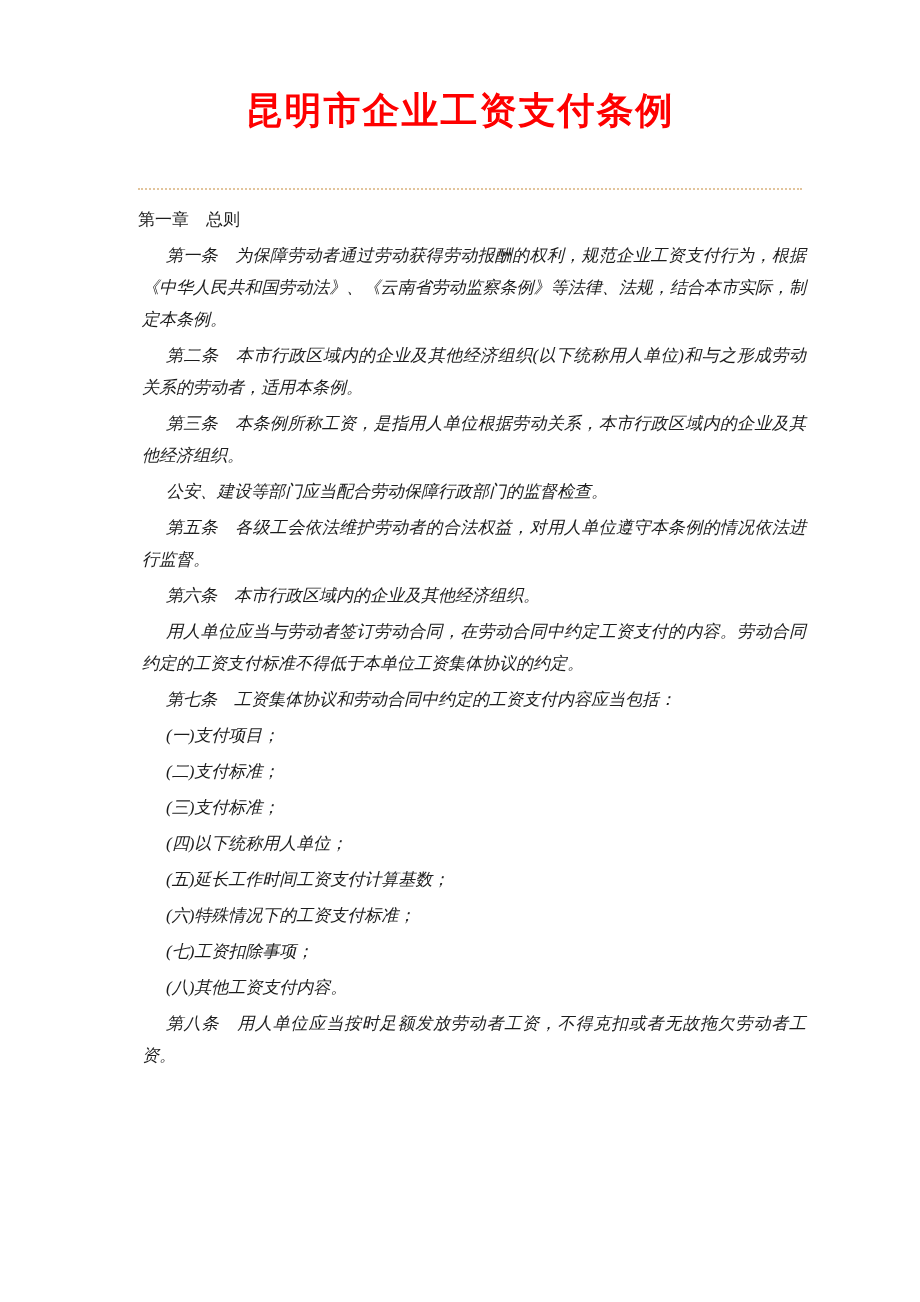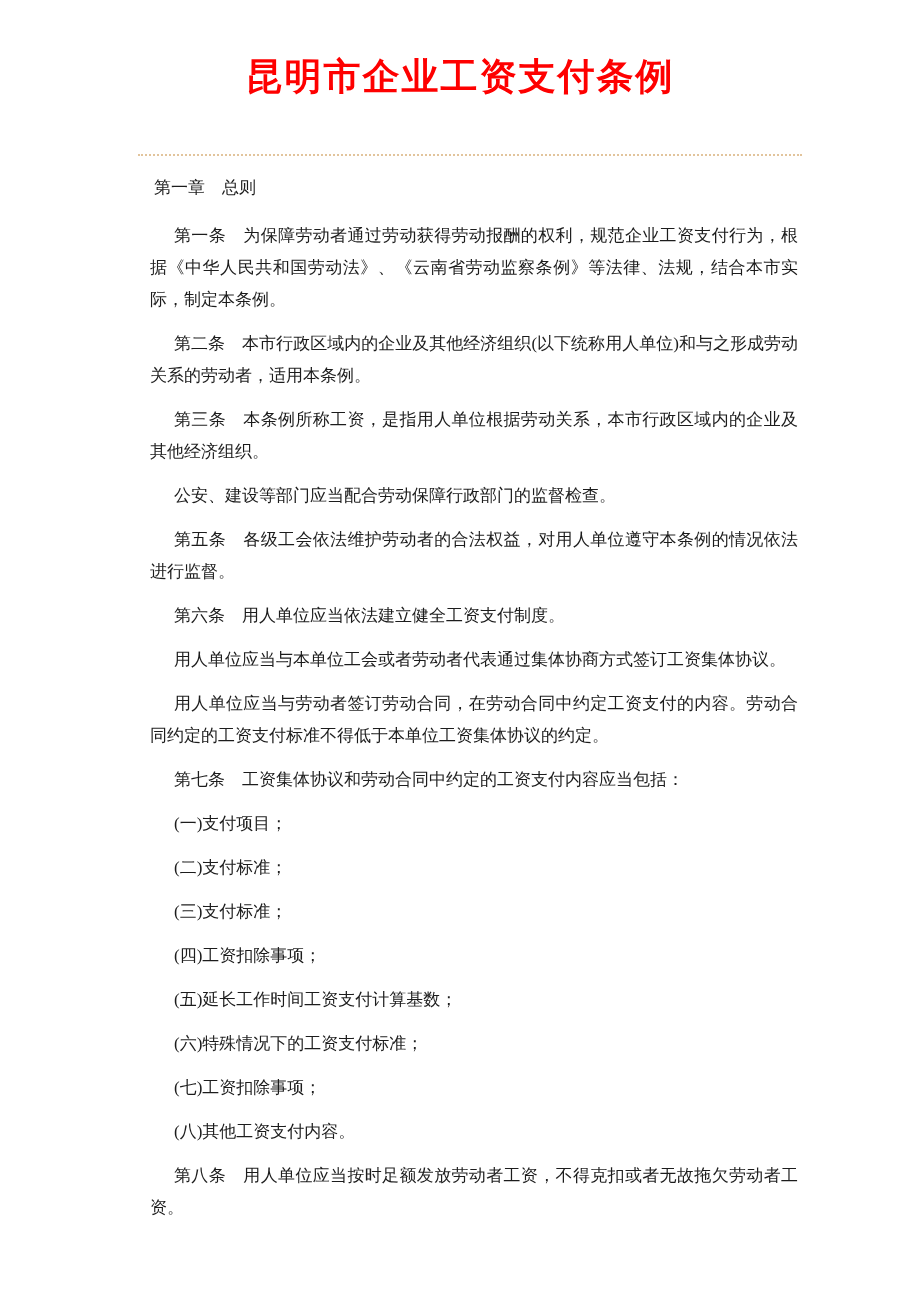--- a/index.html
+++ b/index.html
@@ -10,21 +10,21 @@
   .page {
     position: relative;
     width: 920px;
     height: 1302px;
     background: #ffffff;
     overflow: hidden;
     font-family: "Liberation Serif", "DejaVu Serif", serif;
   }
   .doc-title {
     margin: 0;
-    padding-top: 56px;
+    padding-top: 90px;
     font-size: 37px;
     line-height: 42px;
     font-weight: bold;
     text-align: center;
     letter-spacing: 2px;
     color: #fe0000;
     font-family: "Liberation Serif", "DejaVu Serif", serif;
   }
   .divider {
     height: 0;
@@ -33,54 +33,54 @@
   }
   .doc-body {
     margin: 14px 110px 0 138px;
     width: 672px;
     font-size: 17px;
     line-height: 32px;
     color: #1c1c1c;
     text-align: justify;
   }
   .chapter-heading {
-    margin: 16px;
+    margin: 0;
     text-indent: 0;
   }
   .chapter-heading + .chapter-heading,
   .chapter-heading.gap-above {
     margin-top: 32px;
   }
   .para {
-    margin: 12px;
+    margin: 4px;
     text-indent: 24px;
+    font-style: italic;
   }
 </style>
 </head>
 <body>
 
 <div class="page">
   <h1 class="doc-title">昆明市企业工资支付条例</h1>
 
   <div class="divider"></div>
 
   <div class="doc-body">
       <div class="chapter-heading">第一章　总则</div>
       <p class="para">第一条　为保障劳动者通过劳动获得劳动报酬的权利，规范企业工资支付行为，根据《中华人民共和国劳动法》、《云南省劳动监察条例》等法律、法规，结合本市实际，制定本条例。</p>
       <p class="para">第二条　本市行政区域内的企业及其他经济组织(以下统称用人单位)和与之形成劳动关系的劳动者，适用本条例。</p>
       <p class="para">第三条　本条例所称工资，是指用人单位根据劳动关系，本市行政区域内的企业及其他经济组织。</p>
       <p class="para">公安、建设等部门应当配合劳动保障行政部门的监督检查。</p>
       <p class="para">第五条　各级工会依法维护劳动者的合法权益，对用人单位遵守本条例的情况依法进行监督。</p>
-      <p class="para">第六条　用人单位应当依法建立健全工资支付制度。</p>
-      <p class="para">用人单位应当与本单位工会或者劳动者代表通过集体协商方式签订工资集体协议。</p>
+      <p class="para">第六条　本市行政区域内的企业及其他经济组织。</p>
       <p class="para">用人单位应当与劳动者签订劳动合同，在劳动合同中约定工资支付的内容。劳动合同约定的工资支付标准不得低于本单位工资集体协议的约定。</p>
       <p class="para">第七条　工资集体协议和劳动合同中约定的工资支付内容应当包括：</p>
       <p class="para">(一)支付项目；</p>
       <p class="para">(二)支付标准；</p>
       <p class="para">(三)支付标准；</p>
-      <p class="para">(四)工资扣除事项；</p>
+      <p class="para">(四)以下统称用人单位；</p>
       <p class="para">(五)延长工作时间工资支付计算基数；</p>
       <p class="para">(六)特殊情况下的工资支付标准；</p>
       <p class="para">(七)工资扣除事项；</p>
       <p class="para">(八)其他工资支付内容。</p>
       <p class="para">第八条　用人单位应当按时足额发放劳动者工资，不得克扣或者无故拖欠劳动者工资。</p>
     </div>
 </div>
 
 </body></html>

